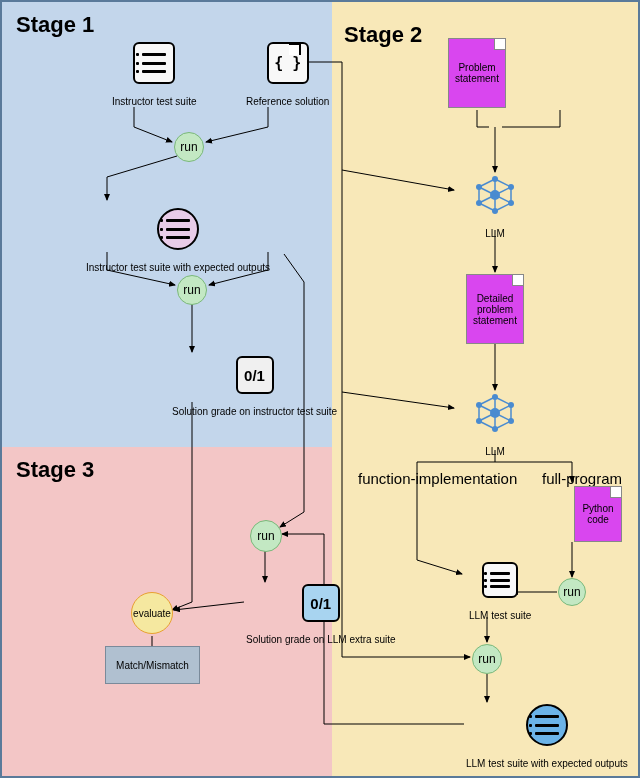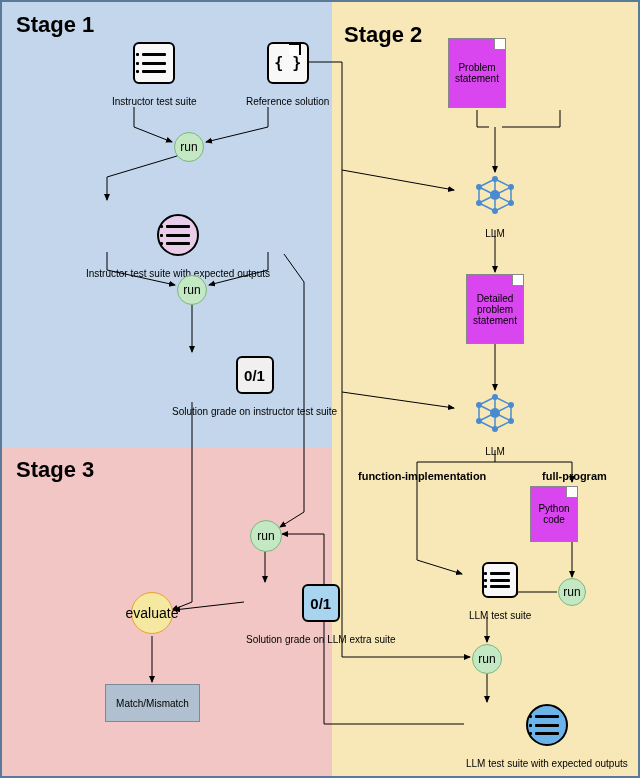--- a/index.html
+++ b/index.html
@@ -21,31 +21,31 @@
 .icon.braces-yellow{width:42px;height:42px;border:2.5px solid #000;border-radius:50%;background:#f5e8a0;position:relative}
 .icon.braces::before,.icon.braces-yellow::before{content:"{ }";font-family:monospace;font-weight:bold;font-size:15px}
 .icon.braces::after,.icon.braces-yellow::after{content:"";position:absolute;top:-1px;right:6px;width:10px;height:10px;border-top:2.5px solid #000;border-right:2.5px solid #000;background:#fff;transform:rotate(0)}
 .icon.braces-yellow::after{display:none}
 .list-lines{width:24px;height:20px;display:flex;flex-direction:column;justify-content:space-between}
 .list-lines span{height:3px;background:#000;border-radius:1px;position:relative}
 .list-lines span::before{content:"";position:absolute;left:-6px;width:3px;height:3px;background:#000;border-radius:1px}
 .circle{border-radius:50%;display:flex;align-items:center;justify-content:center;font-size:12px}
 .run{width:30px;height:30px;background:#c3e8c3;border:1px solid #7ab87a}
 .run-big{width:32px;height:32px;background:#c3e8c3;border:1px solid #7ab87a}
-.evaluate{width:42px;height:42px;background:#f5e8a0;border:1.5px solid #e8a030;font-size:14px}
+.evaluate{width:42px;height:42px;background:#f5e8a0;border:1.5px solid #e8a030;font-size:10px}
 .grade{width:38px;height:38px;border:2.5px solid #000;border-radius:6px;background:#f0f0f0;display:flex;align-items:center;justify-content:center;font-weight:bold;font-size:15px}
 .grade.blue{background:#a8d4f0}
 .mmbox{width:95px;height:38px;background:#b0c0d0;border:1px solid #7a8a9a;display:flex;align-items:center;justify-content:center;font-size:10px}
 .doc{width:58px;height:70px;background:#d946ef;border:1px solid #888;position:relative;display:flex;align-items:center;justify-content:center;font-size:10px;text-align:center;padding:4px}
 .doc::before{content:"";position:absolute;top:0;right:0;width:10px;height:10px;border-left:1px solid #888;border-bottom:1px solid #888;background:#fff}
 .doc.small{width:48px;height:56px}
 .llm{width:42px;height:42px}
 .llm svg{width:100%;height:100%}
 svg.arrows{position:absolute;top:0;left:0;width:640px;height:778px;pointer-events:none}
-.branch-label{position:absolute;font-size:11px;font-weight:bold}
+.branch-label{position:absolute;font-size:15px;font-weight:normal}
 </style>
 </head>
 <body>
 
 <div class="canvas">
   <div class="stage stage1"></div>
   <div class="stage stage2"></div>
   <div class="stage stage3"></div>
 
   <div class="stage-title" style="left:14px;top:10px">Stage 1</div>
@@ -119,21 +119,21 @@
 test suite</div>
   </div>
   <div class="node" style="left:244px;top:40px">
     <div class="icon braces"></div>
     <div class="label">Reference
 solution</div>
   </div>
   <div class="node" style="left:172px;top:130px">
     <div class="circle run">run</div>
   </div>
-  <div class="node" style="left:84px;top:212px">
+  <div class="node" style="left:84px;top:206px">
     <div class="icon list-pink">
         <div class="list-lines">
           <span></span>
           <span></span>
           <span></span>
         </div>
       </div>
     <div class="label">Instructor test suite
 with expected outputs</div>
   </div>
@@ -212,21 +212,21 @@
             <line x1="37" y1="29" x2="21" y2="37"></line>
           </g>
         </svg>
     </div>
     <div class="label">LLM</div>
   </div>
 
   <div class="branch-label" style="left:356px;top:468px">function-implementation</div>
   <div class="branch-label" style="left:540px;top:468px">full-program</div>
 
-  <div class="node" style="left:528px;top:484px">
+  <div class="node" style="left:572px;top:484px">
     <div class="doc small">Python
 code</div>
   </div>
   <div class="node" style="left:556px;top:576px">
     <div class="circle run" style="width:28px;height:28px">run</div>
   </div>
   <div class="node" style="left:467px;top:560px">
     <div class="icon list-small">
         <div class="list-lines" style="width:20px;height:16px">
           <span></span>
@@ -256,16 +256,16 @@
     <div class="circle run-big">run</div>
   </div>
   <div class="node" style="left:244px;top:582px">
     <div class="grade blue">0/1</div>
     <div class="label">Solution grade on LLM
 extra suite</div>
   </div>
   <div class="node" style="left:129px;top:590px">
     <div class="circle evaluate">evaluate</div>
   </div>
-  <div class="node" style="left:103px;top:682px">
+  <div class="node" style="left:103px;top:644px">
     <div class="mmbox">Match/Mismatch</div>
   </div>
 </div>
 
 </body></html>

